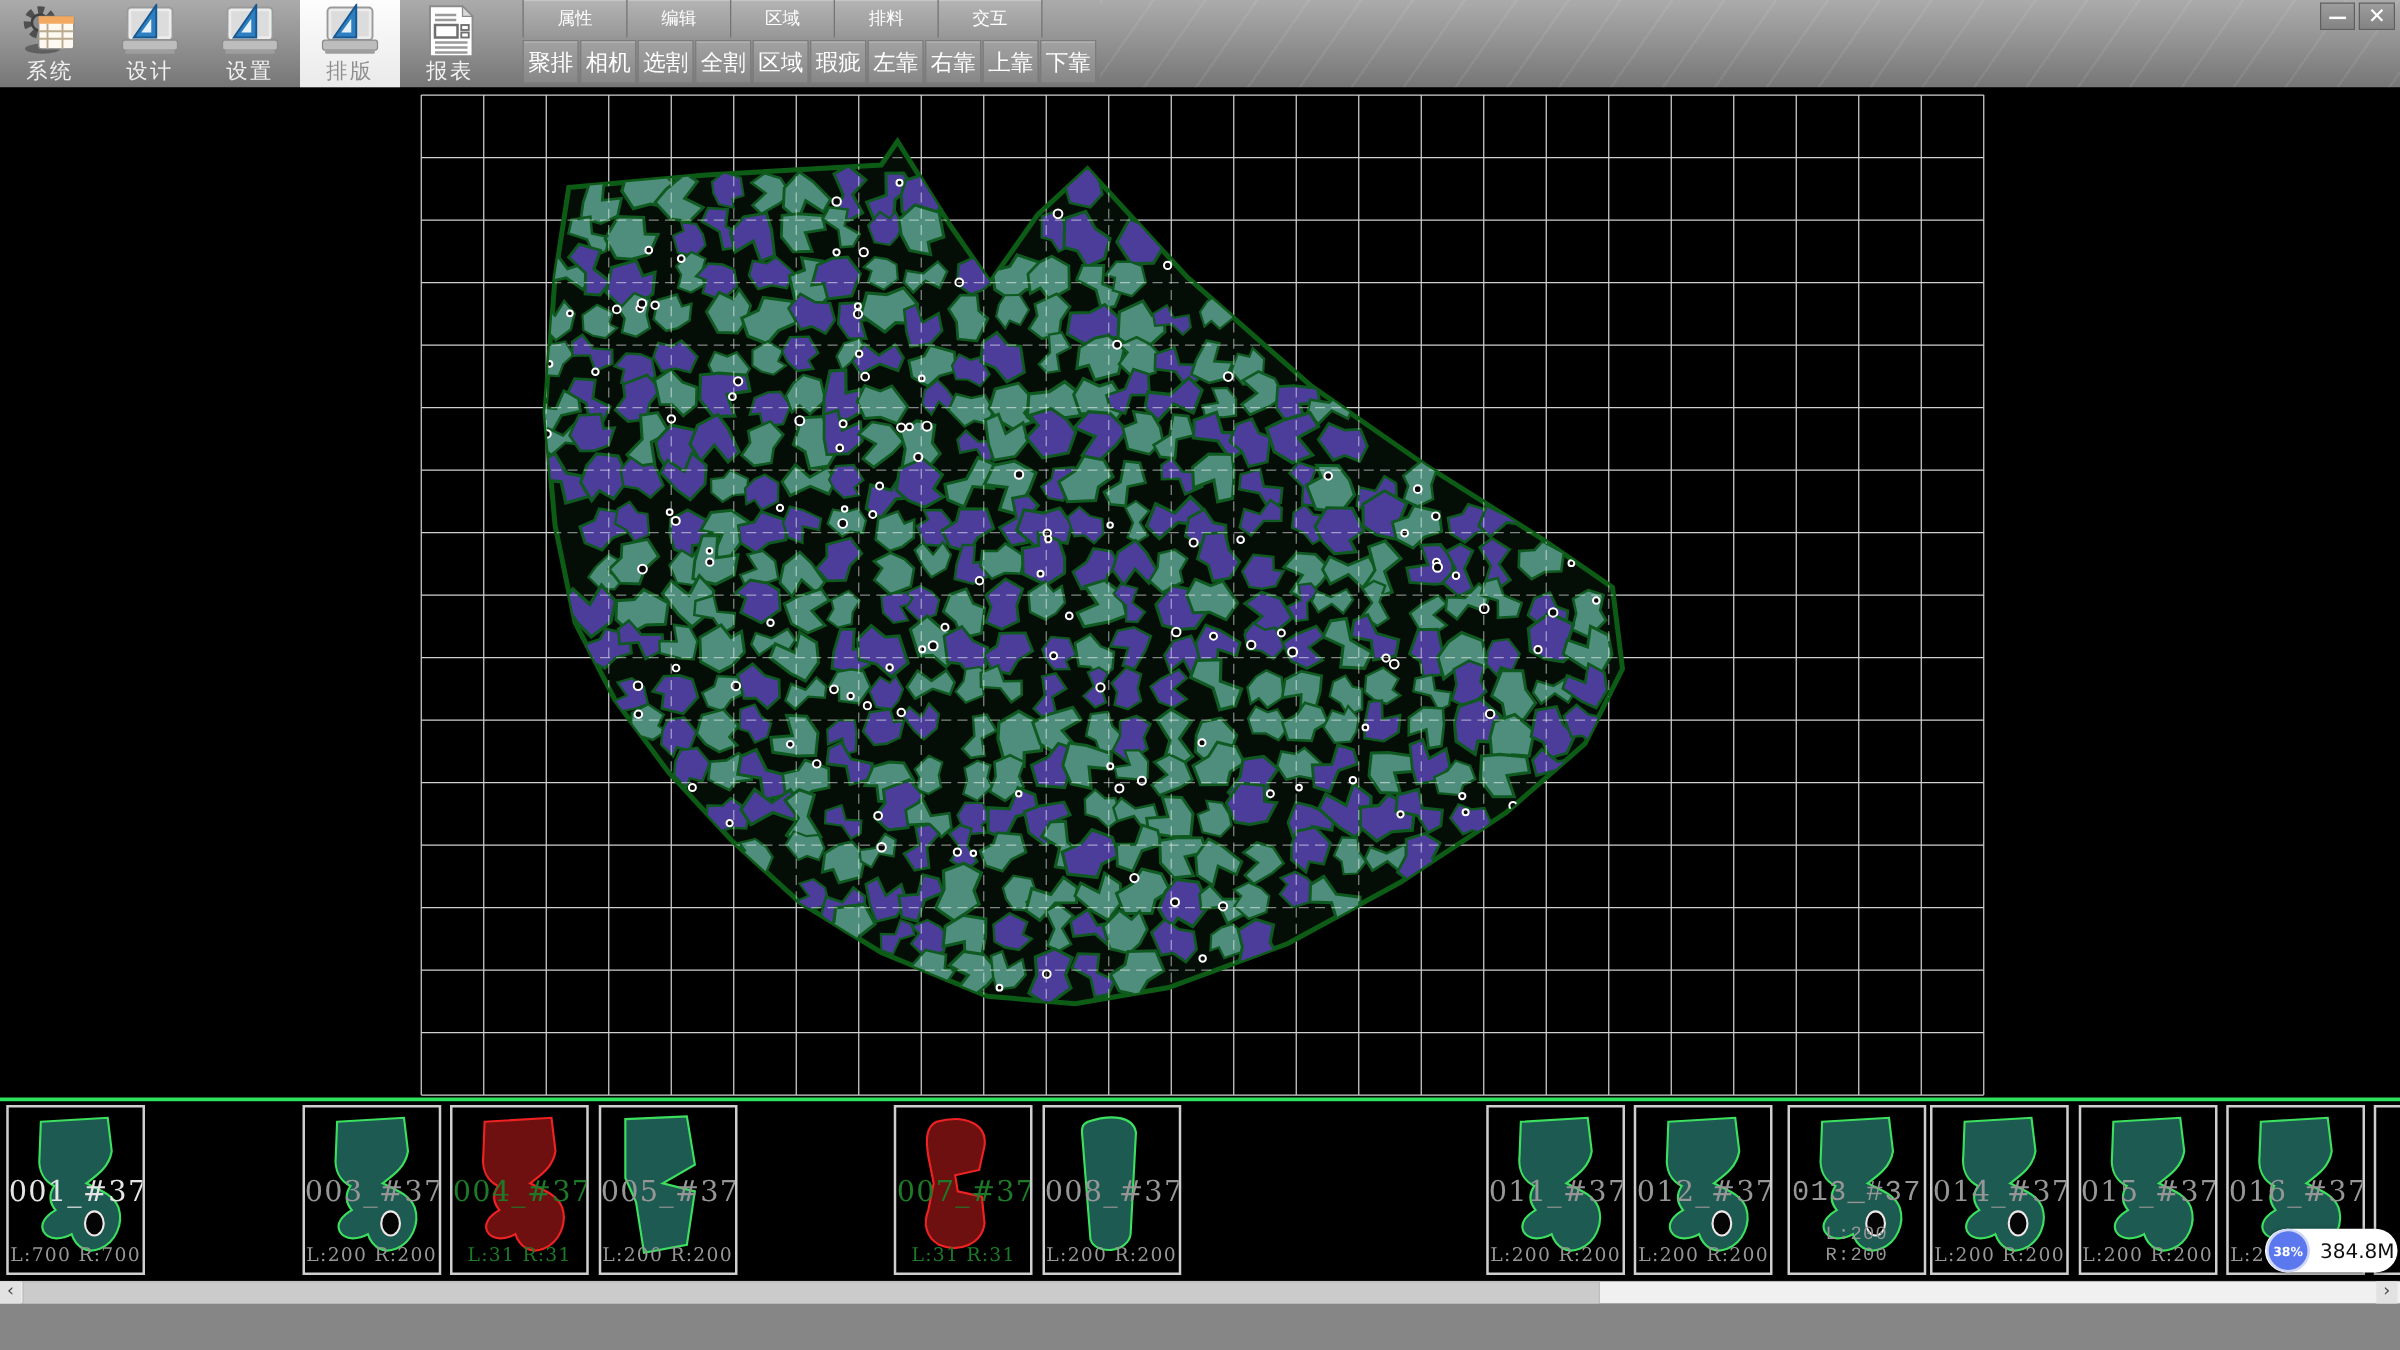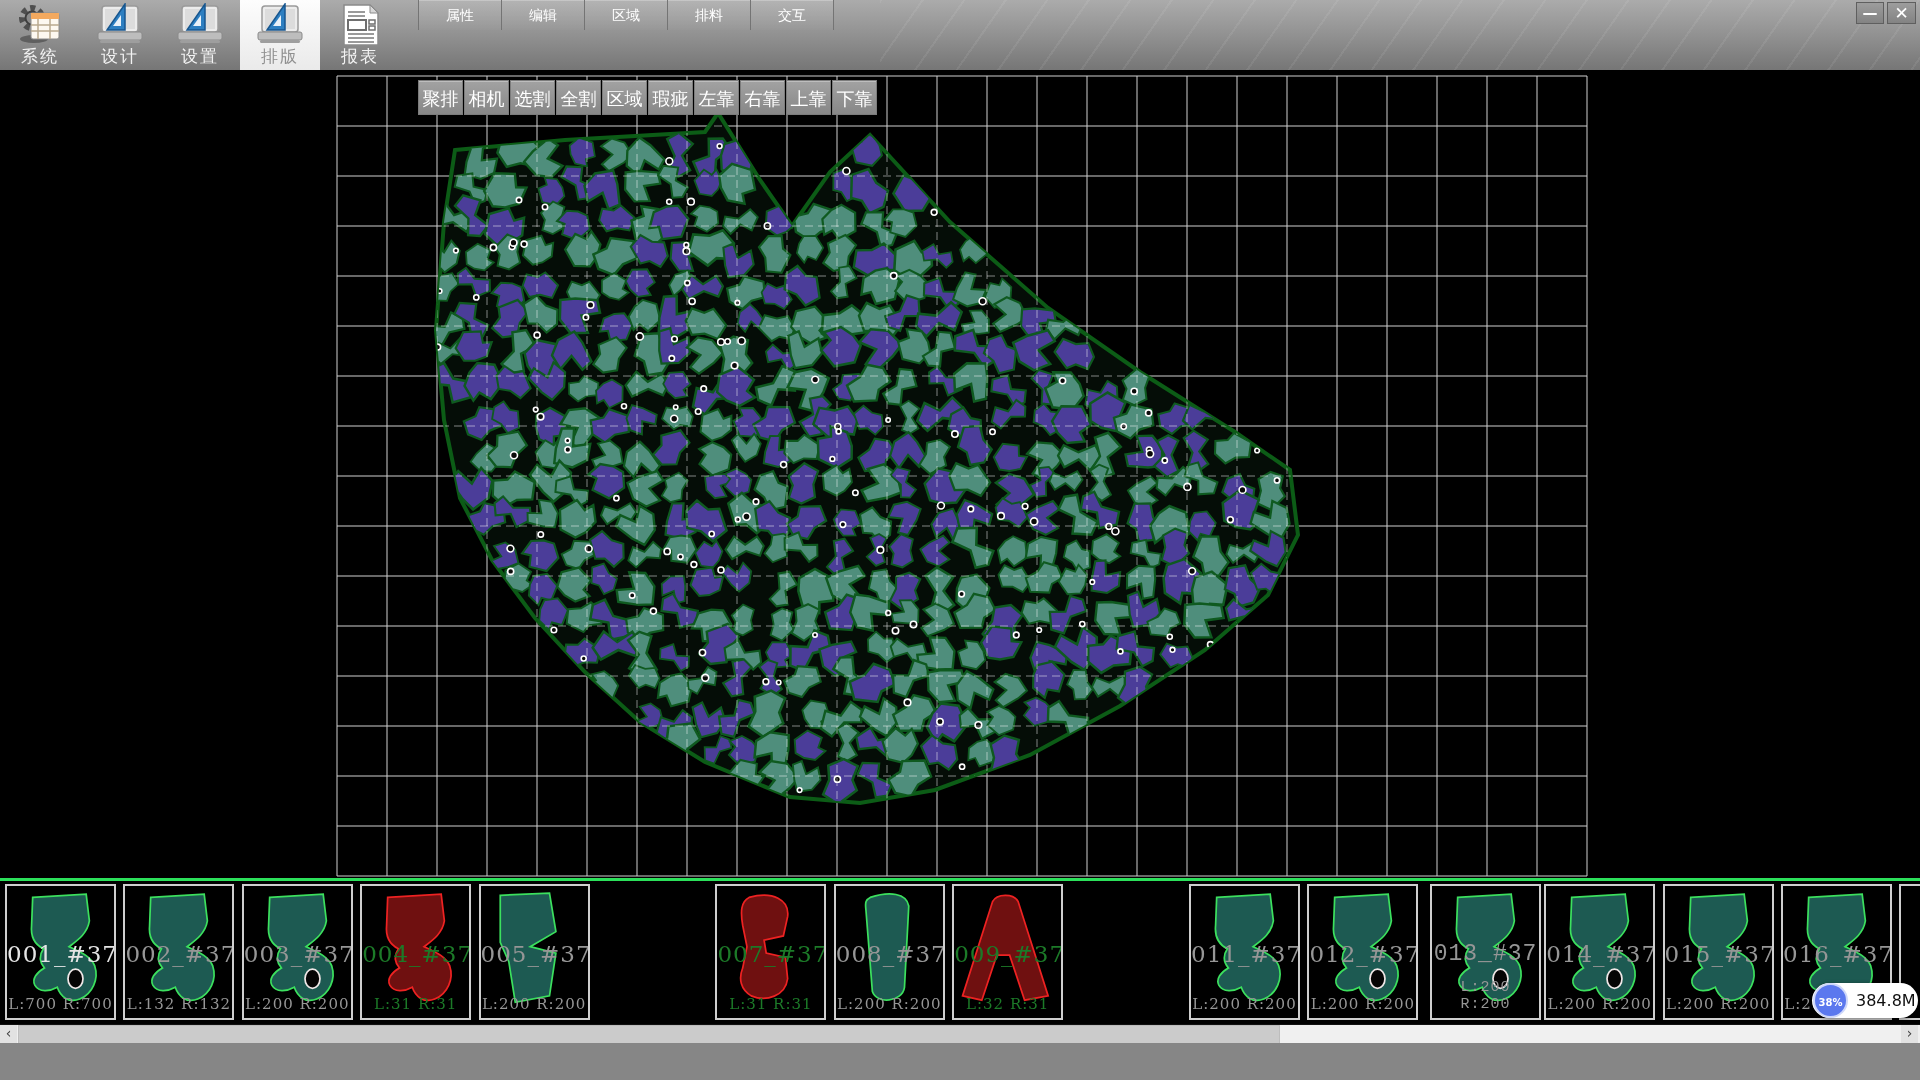--- a/index.html
+++ b/index.html
@@ -14,21 +14,21 @@
   .bigbtn{position:absolute;top:0;width:80px;height:70px;text-align:center;cursor:default;}
   .bigbtn.active{background:linear-gradient(#fdfdfd,#eaeaea);}
   .bigbtn .ic{display:block;margin:3px auto 0;width:52px;height:44px;}
   .bigbtn .lb{display:block;margin-top:-2px;font-size:17px;color:#f2f2f2;letter-spacing:2px;}
   .bigbtn.active .lb{color:#8f8f8f;}
   .tabrow{position:absolute;left:418px;top:0;height:30px;display:flex;z-index:2;}
   .tab{width:82px;height:30px;line-height:30px;text-align:center;font-size:14px;color:#fff;
     background:linear-gradient(rgba(255,255,255,.10),rgba(255,255,255,.02));
     border-left:1px solid #747474;box-shadow:inset 0 1px 0 rgba(255,255,255,.25);}
   .tab:last-child{border-right:1px solid #747474;}
-  .actrow{position:absolute;left:418px;top:32px;height:36px;display:flex;z-index:2;margin-top:48px;}
+  .actrow{position:absolute;left:418px;top:32px;height:36px;display:flex;z-index:2;}
   .abtn{width:45px;height:35px;line-height:35px;margin-right:1px;text-align:center;font-size:18px;color:#fff;
     background:linear-gradient(#a2a2a2,#878787);border:1px solid #7c7c7c;box-sizing:border-box;
     box-shadow:inset 0 1px 0 rgba(255,255,255,.3);}
   .winctl{position:absolute;top:2px;width:28px;height:22px;line-height:20px;text-align:center;
     color:#fff;font-family:"DejaVu Sans","Liberation Sans",sans-serif;font-weight:bold;
     border:1px solid #5f5f5f;background:linear-gradient(#9d9d9d,#838383);box-sizing:border-box;z-index:3;}
   .winctl.min{left:1856px;font-size:15px;}
   .winctl.cls{left:1887px;width:29px;font-size:17px;}
 
   
@@ -722,27 +722,20 @@
   <div class="thumbstrip" id="thumbstrip">
     <div class="greenline" id="greenline" style="background: rgb(43, 224, 90);"></div>
   <div class="thumb" style="left: 5px;">
         <svg width="107" height="132" viewBox="0 0 100 118">
           <path d="M24,8 L74,5 L77,30 C75,42 66,48 58,54 C66,58 78,62 82,72 C86,84 80,98 68,103 C58,107 50,101 47,92 C40,96 30,97 26,90 C23,84 28,78 35,74 C30,68 30,62 34,56 C26,52 22,44 23,34 Z" fill="#1d5a52" stroke="#3ce05e" stroke-width="1.6"></path>
           <ellipse cx="64" cy="84" rx="7" ry="9" fill="#050505" stroke="#efe7e7" stroke-width="1.6"></ellipse>
         </svg>
         <div class="tname" style="color: #e5e5e5;">001_#37</div>
         <div class="tlr" style="color: rgb(150, 150, 150);">L:700 R:700</div>
       </div>
-      <div class="thumb" style="left: 123.4px;">
-        <svg width="107" height="132" viewBox="0 0 100 118">
-          <path d="M24,8 L74,5 L77,30 C75,42 66,48 58,54 C66,58 78,62 82,72 C86,84 80,98 68,103 C58,107 50,101 47,92 C40,96 30,97 26,90 C23,84 28,78 35,74 C30,68 30,62 34,56 C26,52 22,44 23,34 Z" fill="#1d5a52" stroke="#3ce05e" stroke-width="1.6"></path>
-        </svg>
-        <div class="tname" style="color: rgb(150, 150, 150);">002_#37</div>
-        <div class="tlr" style="color: rgb(150, 150, 150);">L:132 R:132</div>
-      </div>
       <div class="thumb" style="left: 241.8px;">
         <svg width="107" height="132" viewBox="0 0 100 118">
           <path d="M24,8 L74,5 L77,30 C75,42 66,48 58,54 C66,58 78,62 82,72 C86,84 80,98 68,103 C58,107 50,101 47,92 C40,96 30,97 26,90 C23,84 28,78 35,74 C30,68 30,62 34,56 C26,52 22,44 23,34 Z" fill="#1d5a52" stroke="#3ce05e" stroke-width="1.6"></path>
           <ellipse cx="64" cy="84" rx="7" ry="9" fill="#050505" stroke="#efe7e7" stroke-width="1.6"></ellipse>
         </svg>
         <div class="tname" style="color: rgb(150, 150, 150);">003_#37</div>
         <div class="tlr" style="color: rgb(150, 150, 150);">L:200 R:200</div>
       </div>
       <div class="thumb" style="left: 360.2px;">
         <svg width="107" height="132" viewBox="0 0 100 118">
@@ -764,27 +757,20 @@
         </svg>
         <div class="tname" style="color: rgb(28, 122, 40);">007_#37</div>
         <div class="tlr" style="color: rgb(28, 122, 40);">L:31 R:31</div>
       </div>
       <div class="thumb" style="left: 833.8px;">
         <svg width="107" height="132" viewBox="0 0 100 118">
           <path d="M32,8 C50,2 66,4 68,16 L64,92 C62,106 38,108 34,96 L28,20 C27,12 28,10 32,8 Z" fill="#1d5a52" stroke="#3ce05e" stroke-width="1.6"></path>
         </svg>
         <div class="tname" style="color: rgb(150, 150, 150);">008_#37</div>
         <div class="tlr" style="color: rgb(150, 150, 150);">L:200 R:200</div>
-      </div>
-      <div class="thumb" style="left: 952.2px;">
-        <svg width="107" height="132" viewBox="0 0 100 118">
-          <path d="M8,100 L36,12 C40,4 56,4 60,12 L88,100 L66,104 L52,62 L40,62 L26,104 Z" fill="#6f1010" stroke="#ee2222" stroke-width="1.6"></path>
-        </svg>
-        <div class="tname" style="color: rgb(28, 122, 40);">009_#37</div>
-        <div class="tlr" style="color: rgb(28, 122, 40);">L:32 R:31</div>
       </div>
       <div class="thumb" style="left: 1189px;">
         <svg width="107" height="132" viewBox="0 0 100 118">
           <path d="M24,8 L74,5 L77,30 C75,42 66,48 58,54 C66,58 78,62 82,72 C86,84 80,98 68,103 C58,107 50,101 47,92 C40,96 30,97 26,90 C23,84 28,78 35,74 C30,68 30,62 34,56 C26,52 22,44 23,34 Z" fill="#1d5a52" stroke="#3ce05e" stroke-width="1.6"></path>
         </svg>
         <div class="tname" style="color: rgb(150, 150, 150);">011_#37</div>
         <div class="tlr" style="color: rgb(150, 150, 150);">L:200 R:200</div>
       </div>
       <div class="thumb" style="left: 1307.4px;">
         <svg width="107" height="132" viewBox="0 0 100 118">

